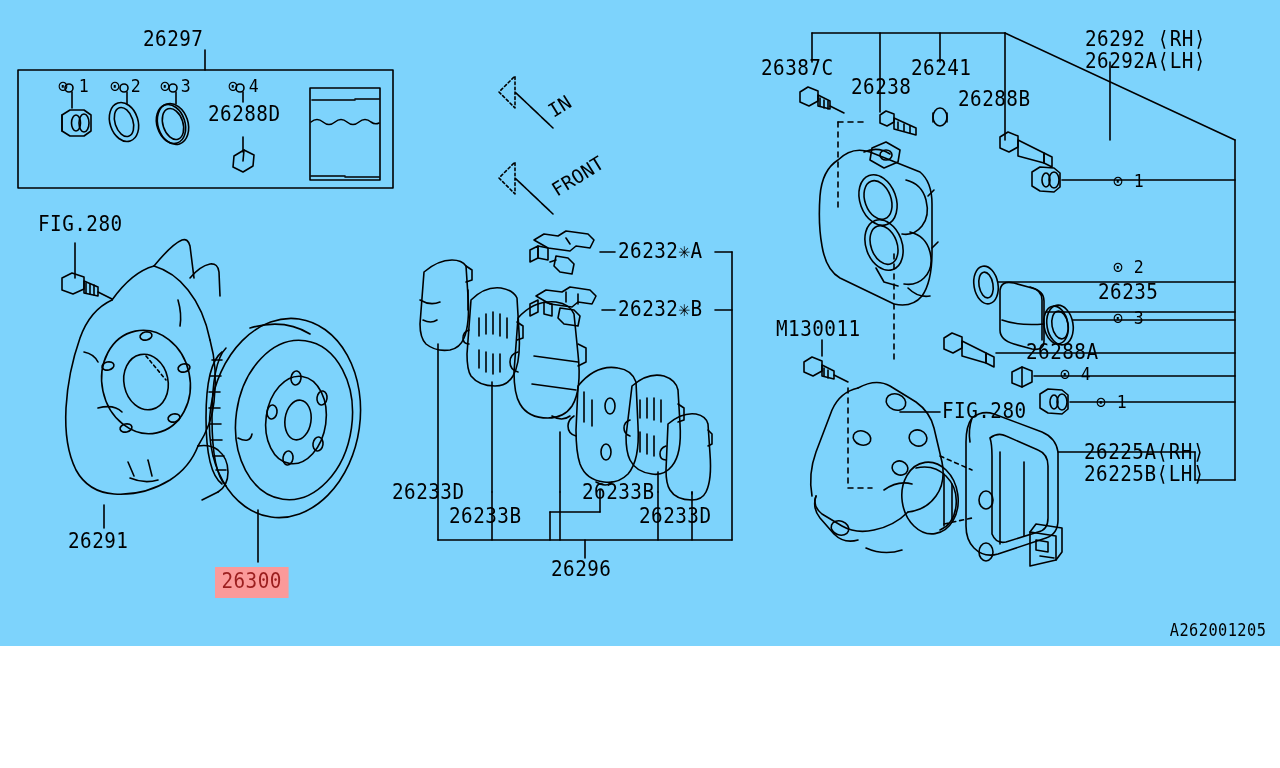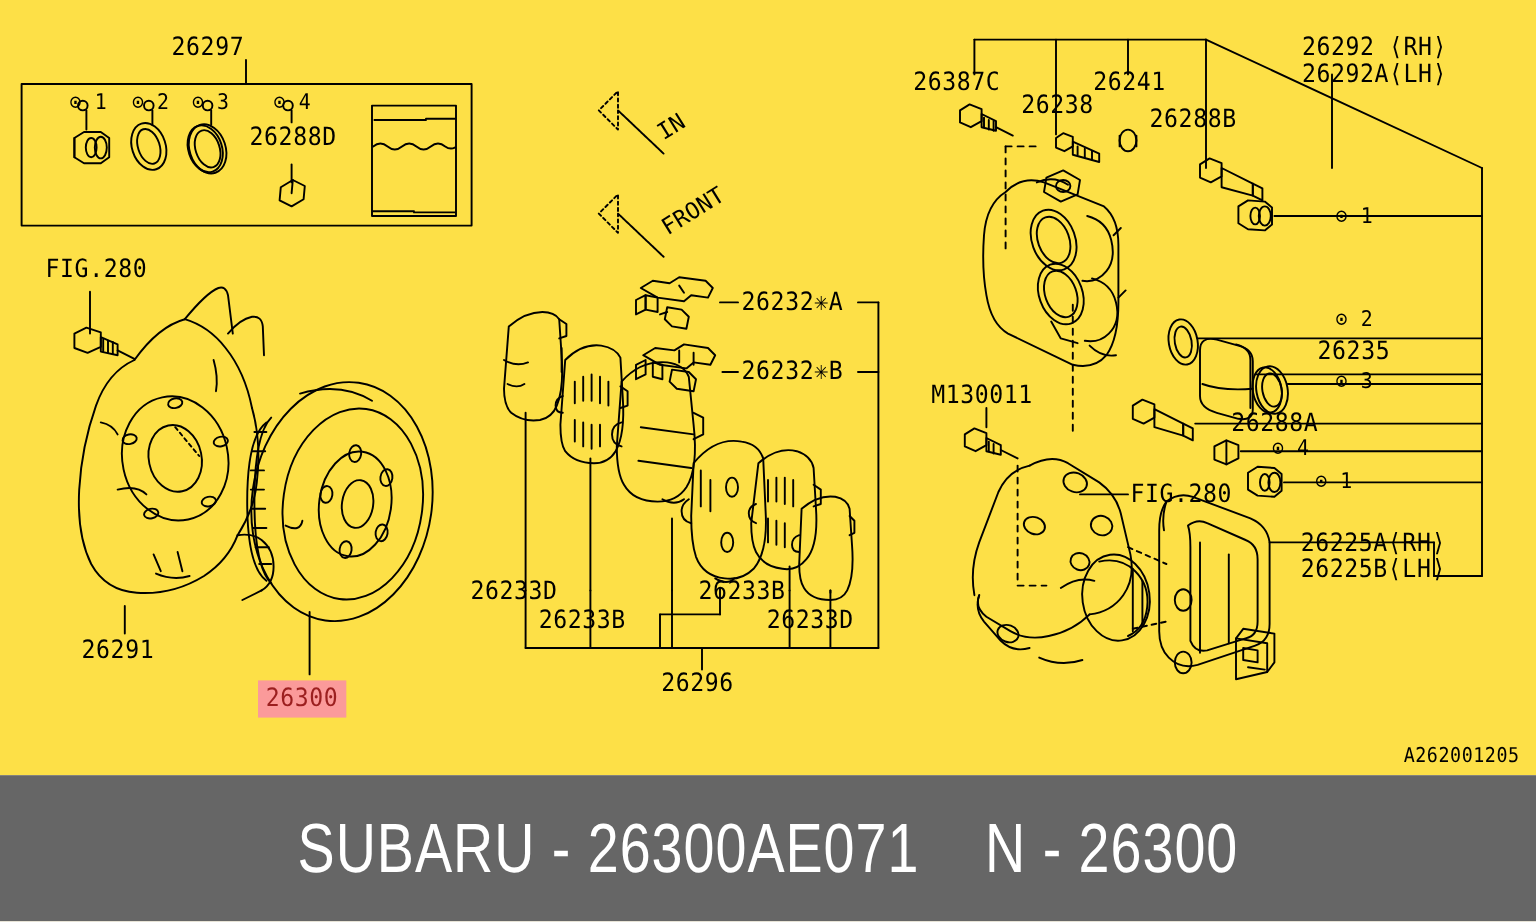--- a/index.html
+++ b/index.html
@@ -16,21 +16,21 @@
     width: 1280px;
     height: 768px;
     background: #ffffff;
     overflow: hidden;
   }
   #diagram-area {
     position: absolute;
     left: 0; top: 0;
     width: 1280px;
     height: 646px;
-    background: #fde047;
+    background: #7dd3fc;
   }
   svg.art {
     position: absolute;
     left: 0; top: 0;
     width: 1280px;
     height: 646px;
   }
   .lbl {
     position: absolute;
     font-family: "DejaVu Sans Mono", monospace;
@@ -490,17 +490,14 @@
     <div class="lbl small" style="left:1096px; top:392px;">⊙ 1</div>
 
     <div class="lbl" style="left:776px; top:318px;">M130011</div>
     <div class="lbl" style="left:942px; top:400px;">FIG.280</div>
     <div class="lbl" style="left:1084px; top:441px;">26225A⟨RH⟩</div>
     <div class="lbl" style="left:1084px; top:463px;">26225B⟨LH⟩</div>
 
     <div class="diagram-id">A262001205</div>
   </div>
 
-  <div id="footer-bar">
-    <div id="footer-text">SUBARU - 26300AE071    N - 26300</div>
-  </div>
 
 </div>
 
 </body></html>

